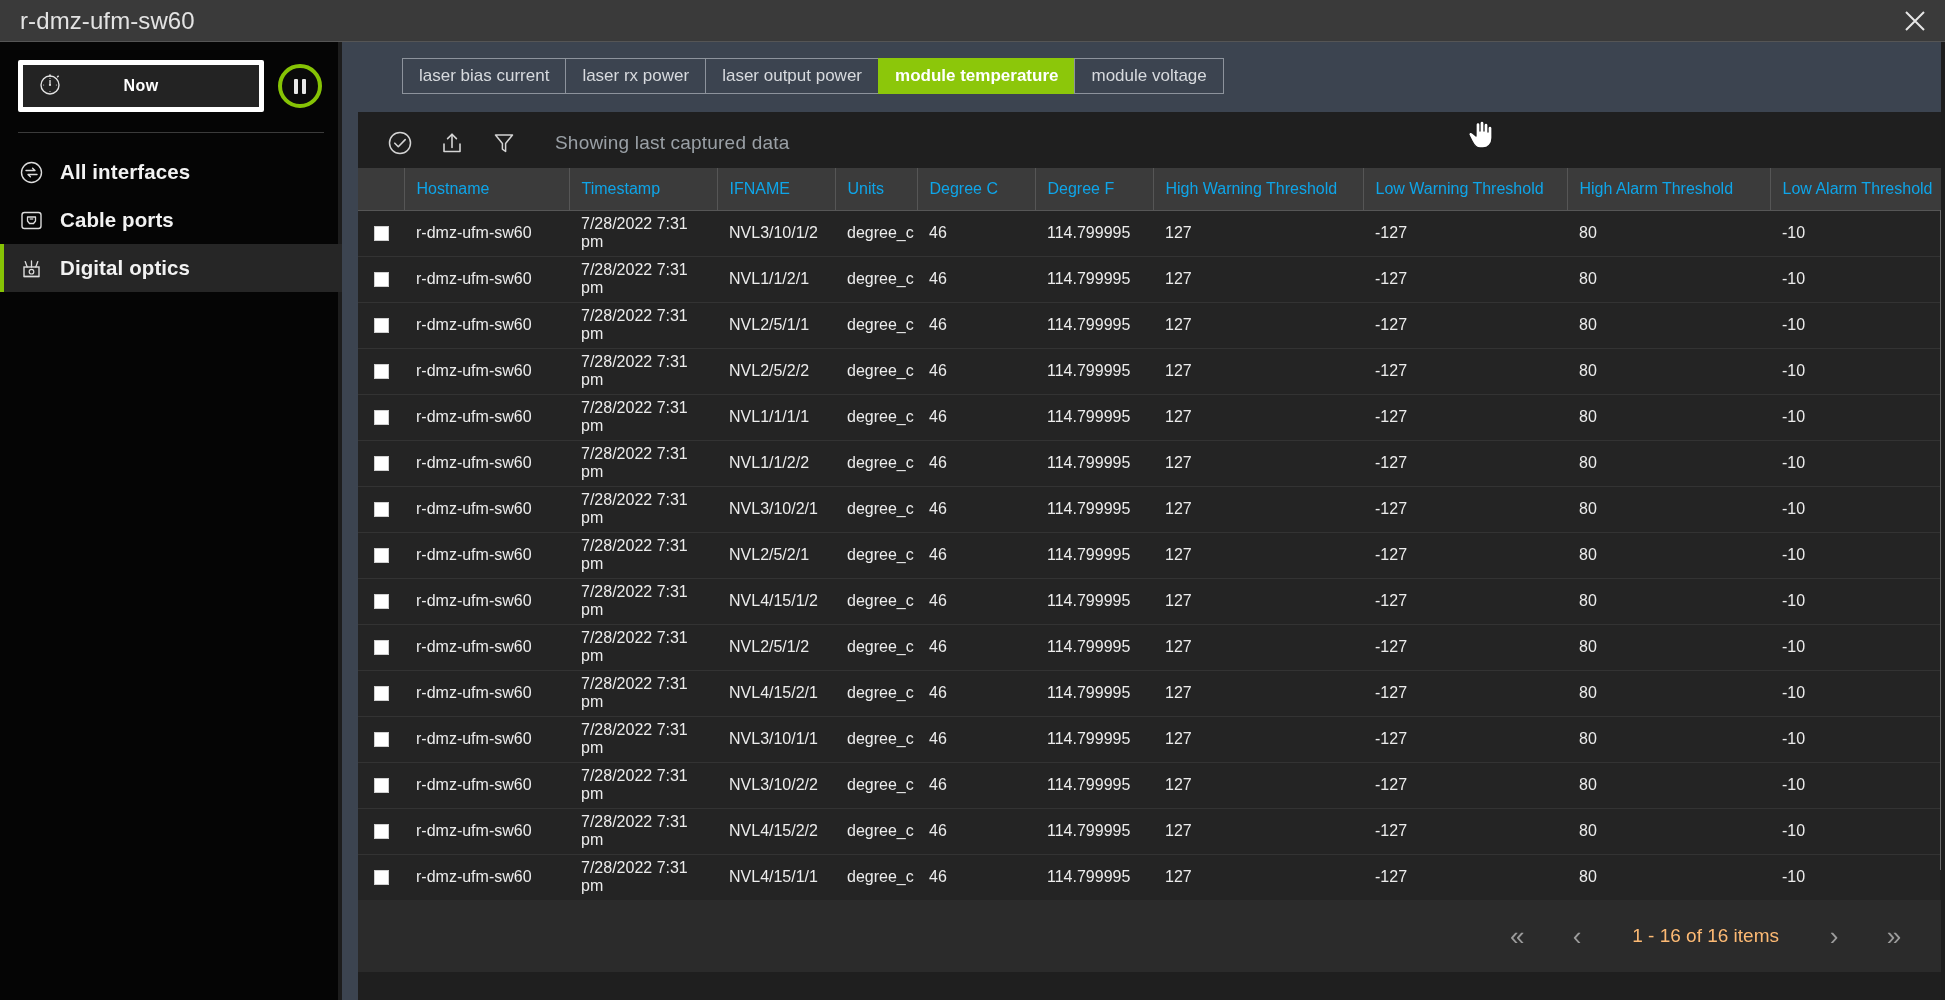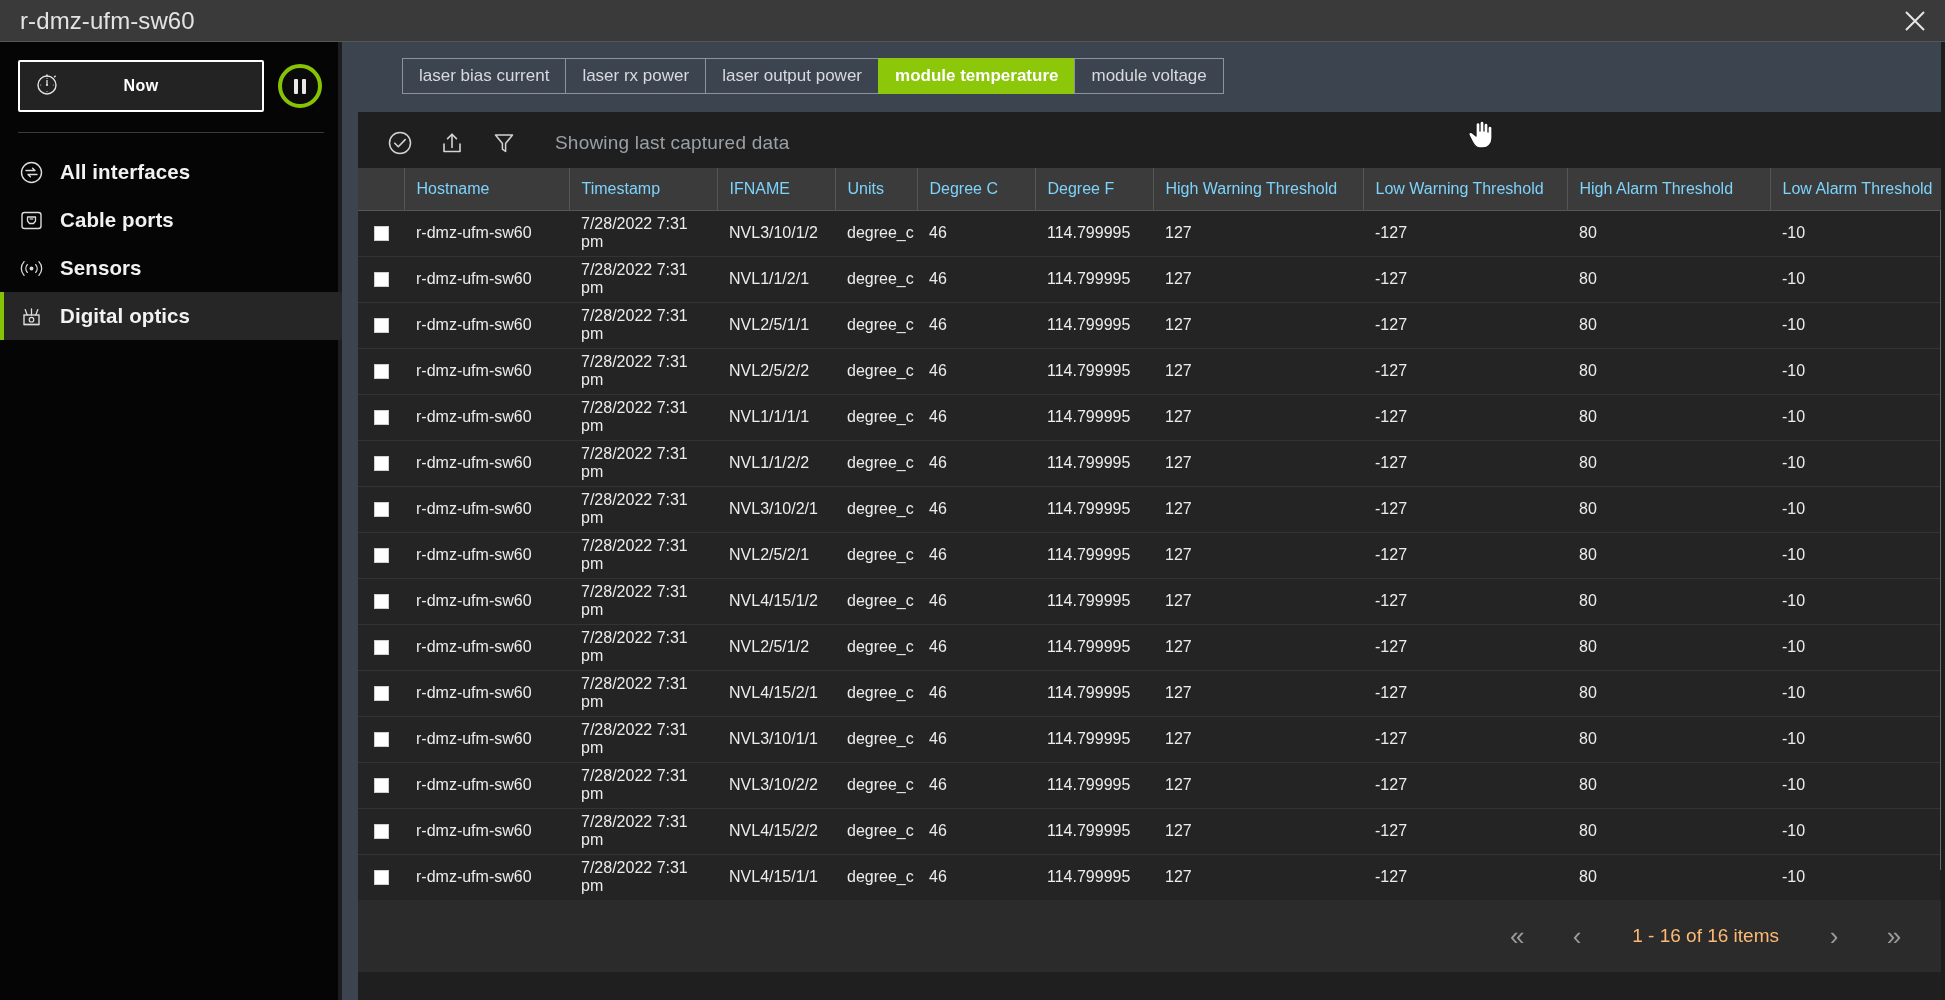--- a/index.html
+++ b/index.html
@@ -61,21 +61,21 @@
   .time-row {
     position: absolute;
     left: 18px; top: 16px;
     width: 306px; height: 56px;
     display: flex;
     align-items: center;
     gap: 14px;
   }
   .now-btn {
     width: 246px; height: 52px;
-    border: 2px solid #ffffff;
+    border: 5px solid #ffffff;
     background: #232323;
     border-radius: 2px;
     display: flex;
     align-items: center;
     position: relative;
     box-sizing: border-box;
     cursor: pointer;
   }
   .now-btn .clock {
     position: absolute;
@@ -243,21 +243,21 @@
     width: 1591px; height: 772px;
     overflow: hidden;
   }
   table.grid {
     border-collapse: collapse;
     table-layout: fixed;
     width: 1640px;
   }
   table.grid th {
     background: #3b3b3b;
-    color: #7dd3fc;
+    color: #0ea5e9;
     font-size: 16px;
     font-weight: normal;
     text-align: left;
     height: 42px;
     padding: 0 12px;
     border-right: 1px solid #565656;
     border-bottom: 1px solid #565656;
     box-sizing: border-box;
     white-space: nowrap;
     overflow: hidden;
@@ -423,32 +423,20 @@
         <span class="ico">
           <svg width="25" height="25" viewBox="0 0 25 25" aria-hidden="true">
             <rect x="3" y="4.5" width="19" height="16" rx="2.5" fill="none" stroke="#dcdcdc" stroke-width="1.4"></rect>
             <path d="M8.5 9 H16.5 V13 L14.5 15.5 H10.5 L8.5 13 Z" fill="none" stroke="#dcdcdc" stroke-width="1.3" stroke-linejoin="round"></path>
             <line x1="10.7" y1="11" x2="14.3" y2="11" stroke="#dcdcdc" stroke-width="1.2"></line>
           </svg>
         </span>
         <span class="lbl">Cable ports</span>
       </div>
 
-      <div class="nav-item">
-        <span class="ico">
-          <svg width="27" height="25" viewBox="0 0 27 25" aria-hidden="true">
-            <circle cx="13.5" cy="12.5" r="1.9" fill="#dcdcdc"></circle>
-            <path d="M9.3 8.6 a6 6 0 0 0 0 7.8" fill="none" stroke="#dcdcdc" stroke-width="1.3" stroke-linecap="round"></path>
-            <path d="M17.7 8.6 a6 6 0 0 1 0 7.8" fill="none" stroke="#dcdcdc" stroke-width="1.3" stroke-linecap="round"></path>
-            <path d="M6.1 5.6 a10 10 0 0 0 0 13.8" fill="none" stroke="#dcdcdc" stroke-width="1.3" stroke-linecap="round"></path>
-            <path d="M20.9 5.6 a10 10 0 0 1 0 13.8" fill="none" stroke="#dcdcdc" stroke-width="1.3" stroke-linecap="round"></path>
-          </svg>
-        </span>
-        <span class="lbl">Sensors</span>
-      </div>
 
       <div class="nav-item active">
         <span class="ico">
           <svg width="25" height="25" viewBox="0 0 25 25" aria-hidden="true">
             <rect x="5" y="11" width="15" height="9.5" fill="none" stroke="#dcdcdc" stroke-width="1.4"></rect>
             <circle cx="12.5" cy="15.7" r="2.3" fill="none" stroke="#dcdcdc" stroke-width="1.2"></circle>
             <line x1="12.5" y1="11" x2="12.5" y2="5" stroke="#dcdcdc" stroke-width="1.3" stroke-linecap="round"></line>
             <line x1="8.2" y1="11" x2="6.2" y2="5.6" stroke="#dcdcdc" stroke-width="1.3" stroke-linecap="round"></line>
             <line x1="16.8" y1="11" x2="18.8" y2="5.6" stroke="#dcdcdc" stroke-width="1.3" stroke-linecap="round"></line>
             <line x1="5" y1="20.5" x2="20" y2="20.5" stroke="#dcdcdc" stroke-width="1.4"></line>

